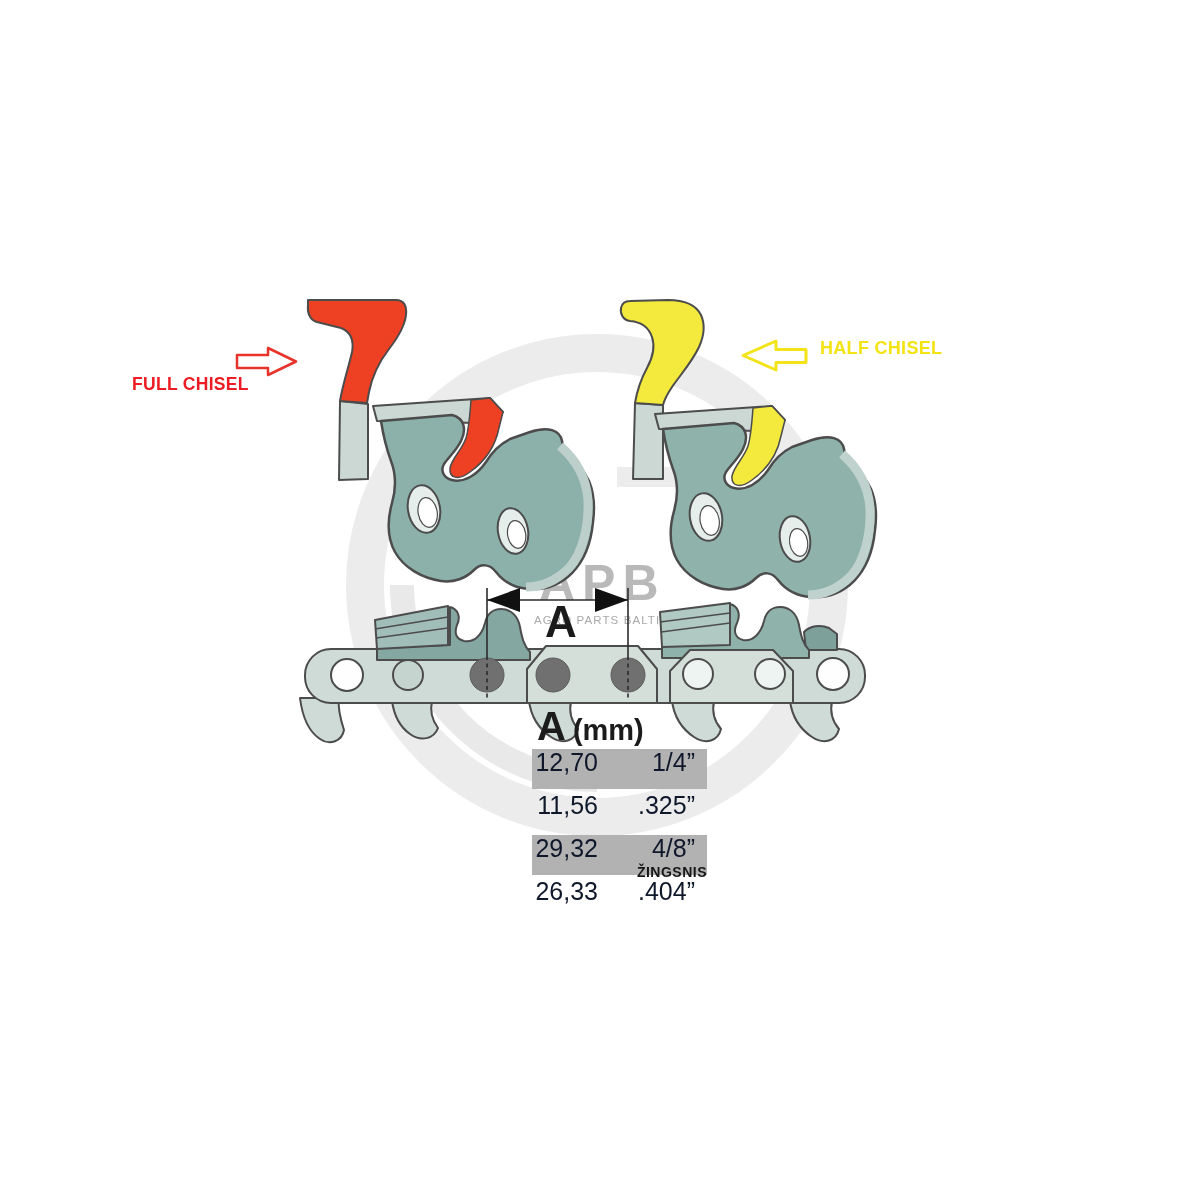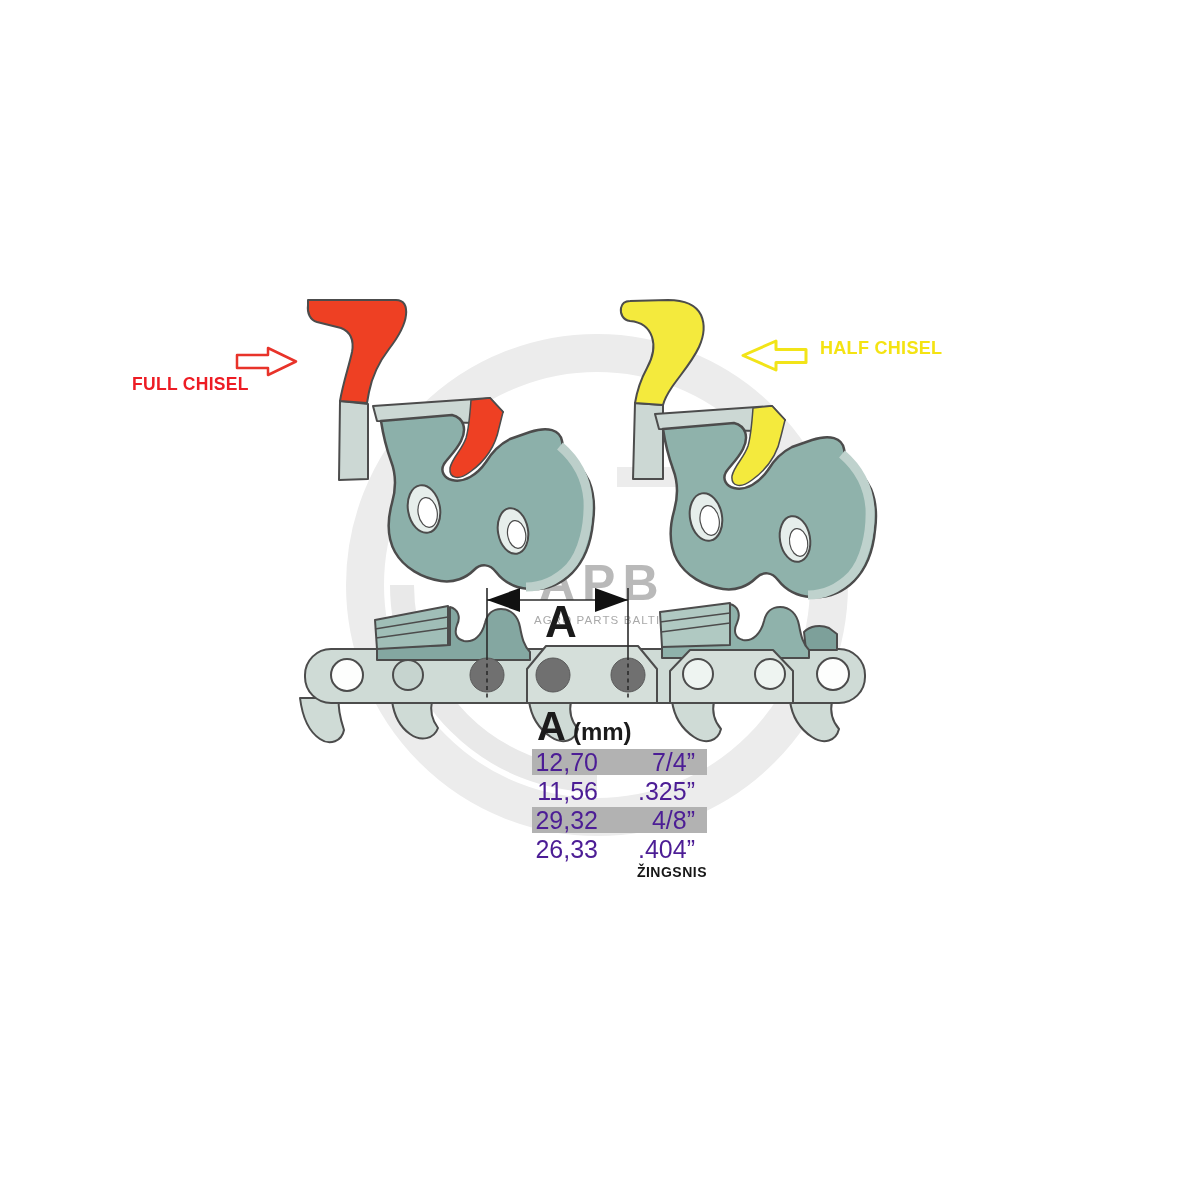--- a/index.html
+++ b/index.html
@@ -5,23 +5,23 @@
   html,body{margin:0;padding:0;background:#ffffff;}
   .stage{position:relative;width:1188px;height:1188px;background:#fff;overflow:hidden;
          font-family:"Liberation Sans",sans-serif;}
   .stage svg{position:absolute;left:0;top:0;}
   .txt{position:absolute;white-space:nowrap;}
   .lbl-full{left:132px;top:351px;font-size:17.5px;font-weight:bold;color:#ed1c24;letter-spacing:.3px;margin-top:23px;}
   .lbl-half{left:820px;top:338px;font-size:18px;font-weight:bold;color:#f4e312;letter-spacing:.3px;}
   .dim-a{left:536px;top:597px;width:50px;text-align:center;font-size:44px;font-weight:bold;color:#1a1a1a;}
   .tbl-head{left:537px;top:704px;display:flex;align-items:baseline;gap:7px;color:#1b1b1b;}
   .tbl-head .sym{font-size:40px;font-weight:bold;}
-  .tbl-head .unit{font-size:24px;font-weight:600;}
+  .tbl-head .unit{font-size:29px;font-weight:600;}
   .tbl{left:532px;top:749px;width:175px;}
-  .tbl .row{position:relative;height:26px;margin-bottom:3px;font-size:25px;color:#4c1d95;line-height:26px;}
+  .tbl .row{position:relative;height:40px;margin-bottom:3px;font-size:25px;color:#0f172a;line-height:26px;}
   .tbl .row.hl{background:#b2b2b2;}
   .tbl .mm{position:absolute;left:0;width:66px;text-align:right;}
   .tbl .inch{position:absolute;right:12px;width:80px;text-align:right;}
   .pitch-cap{left:532px;top:864px;width:175px;text-align:right;font-size:14px;font-weight:bold;
              color:#161616;letter-spacing:.5px;}
 </style>
 </head>
 <body>
 
 <div class="stage">
@@ -161,21 +161,21 @@
   <div class="txt dim-a">A</div>
 
   <div class="txt tbl-head">
     <span class="sym">A</span>
     <span class="unit">(mm)</span>
   </div>
 
   <div class="txt tbl">
     <div class="row hl">
       <span class="mm">12,70</span>
-      <span class="inch">7/4”</span>
+      <span class="inch">1/4”</span>
     </div>
     <div class="row">
       <span class="mm">11,56</span>
       <span class="inch">.325”</span>
     </div>
     <div class="row hl">
       <span class="mm">29,32</span>
       <span class="inch">4/8”</span>
     </div>
     <div class="row">

